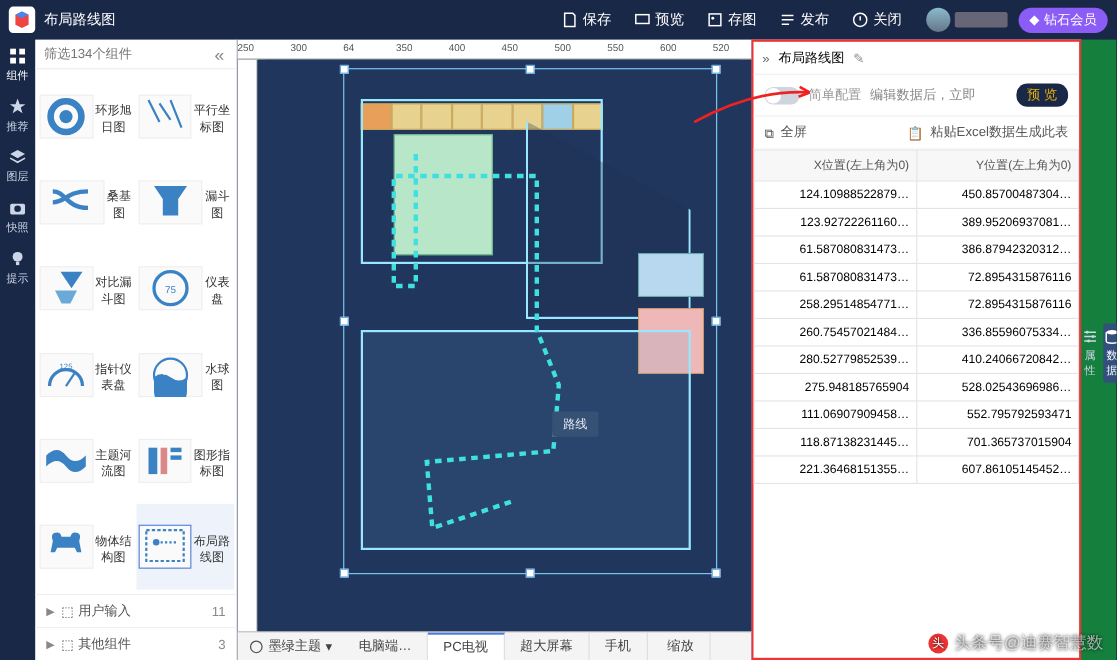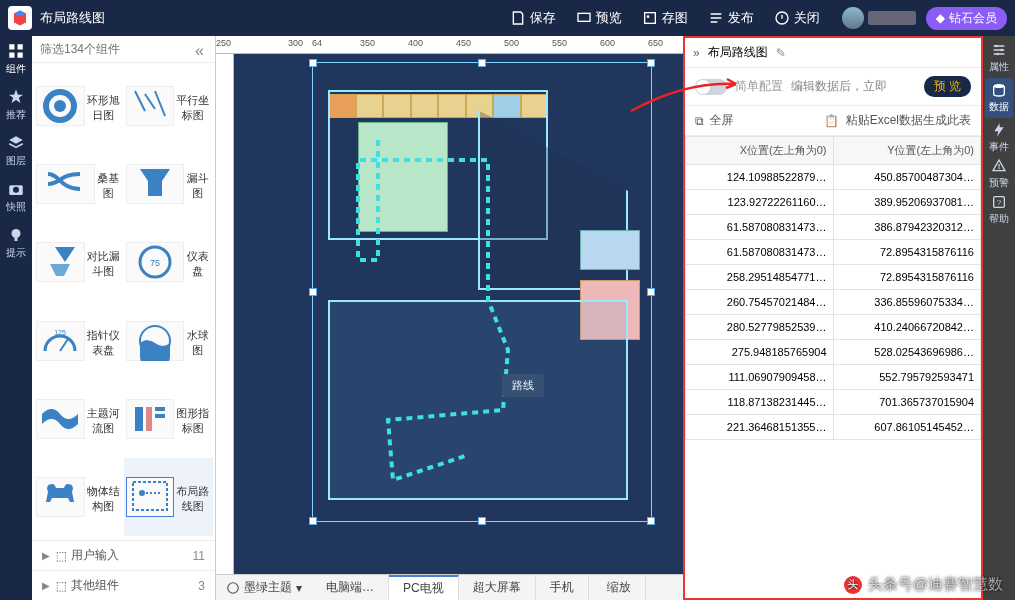--- a/index.html
+++ b/index.html
@@ -87,21 +87,21 @@
 .rightp .cfgdesc { color:#888; flex:1; }
 .rightp .prevbtn { background:#1a2847; color:#eab308; border-radius:10px; padding:2px 10px; cursor:pointer; }
 .rightp .toolrow { display:flex; align-items:center; padding:6px 10px; border-bottom:1px solid #eee; color:#555; gap:6px; }
 .rightp .toolrow .spacer { flex:1; }
 .rightp .tbl { flex:1; overflow:auto; }
 .rightp table { width:100%; border-collapse:collapse; font-size:11px; }
 .rightp th, .rightp td { border:1px solid #e3e3e3; padding:6px 6px; text-align:right; white-space:nowrap; overflow:hidden; text-overflow:ellipsis; max-width:140px; }
 .rightp th { background:#f7f7f7; color:#555; font-weight:normal; }
 
 
-.rail2 { width:32px; background:#404040; display:flex; flex-direction:column; align-items:center; padding-top:6px; gap:4px; }
+.rail2 { width:32px; background:#15803d; display:flex; flex-direction:row; align-items:center; padding-top:6px; gap:4px; }
 .rail2 .ritem { width:28px; color:#cdd6e8; font-size:10px; text-align:center; cursor:pointer; }
 .rail2 .ritem.active { background:#33507c; border-radius:3px; padding:4px 0; color:#fff; }
 .rail2 .ricon { width:16px; height:16px; margin:0 auto 2px; display:block; }
 
 
 .arrow { position:absolute; left:626px; top:76px; width:120px; height:40px; pointer-events:none; z-index:50; }
 .arrow svg { width:100%; height:100%; }
 
 
 .watermark { position:absolute; right:12px; bottom:6px; color:rgba(255,255,255,.6); font-size:15px; display:flex; align-items:center; gap:6px; z-index:60; text-shadow:0 0 3px #000; }
@@ -328,29 +328,29 @@
           <span style="margin-right:4px">⬚</span>
           <span>其他组件</span>
           <span class="cnt">3</span>
         </div>
       </div>
   </div>
 
   <div class="center">
     <div class="ruler-h" id="rulerH">
         <span style="left: 0px;">250</span>
-        <span style="left: 48px; margin-left: 24px;">300</span>
+        <span style="left: 48px;">300</span>
         <span style="left: 96px;">64</span>
         <span style="left: 144px;">350</span>
         <span style="left: 192px;">400</span>
         <span style="left: 240px;">450</span>
         <span style="left: 288px;">500</span>
         <span style="left: 336px;">550</span>
         <span style="left: 384px;">600</span>
-        <span style="left: 432px;">650</span>
+        <span style="left: 432px;">520</span>
       </div>
     <div class="ruler-body">
       <div class="ruler-v"></div>
       <div class="canvas-wrap">
         <div class="artboard">
           <div class="selbox">
             <div class="h tl"></div>
               <div class="h tm"></div>
               <div class="h tr"></div>
             <div class="h ml"></div>

